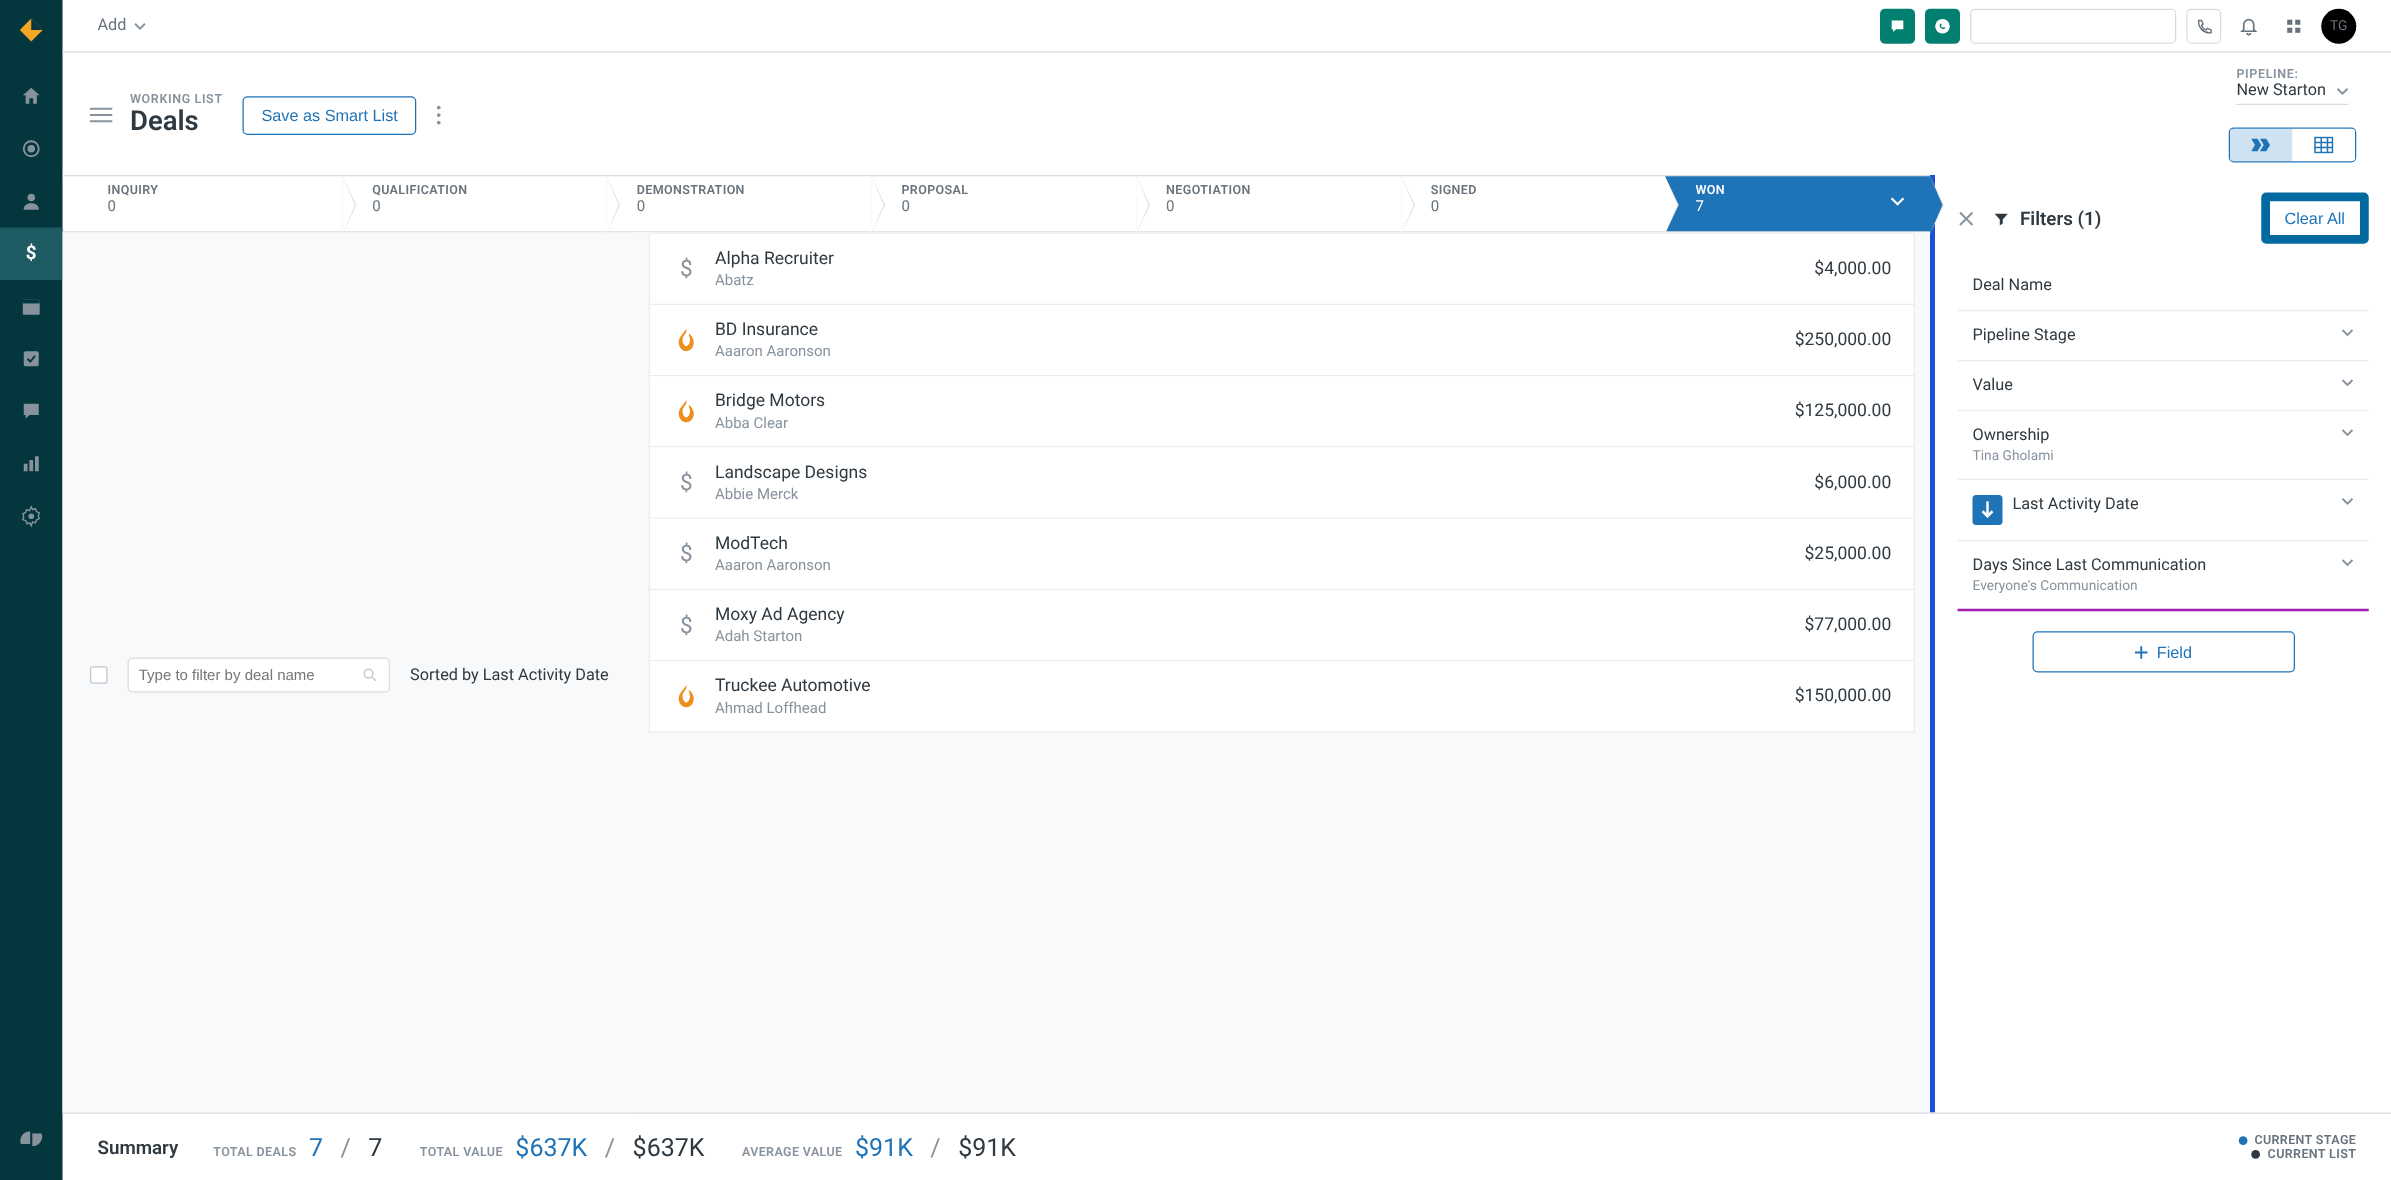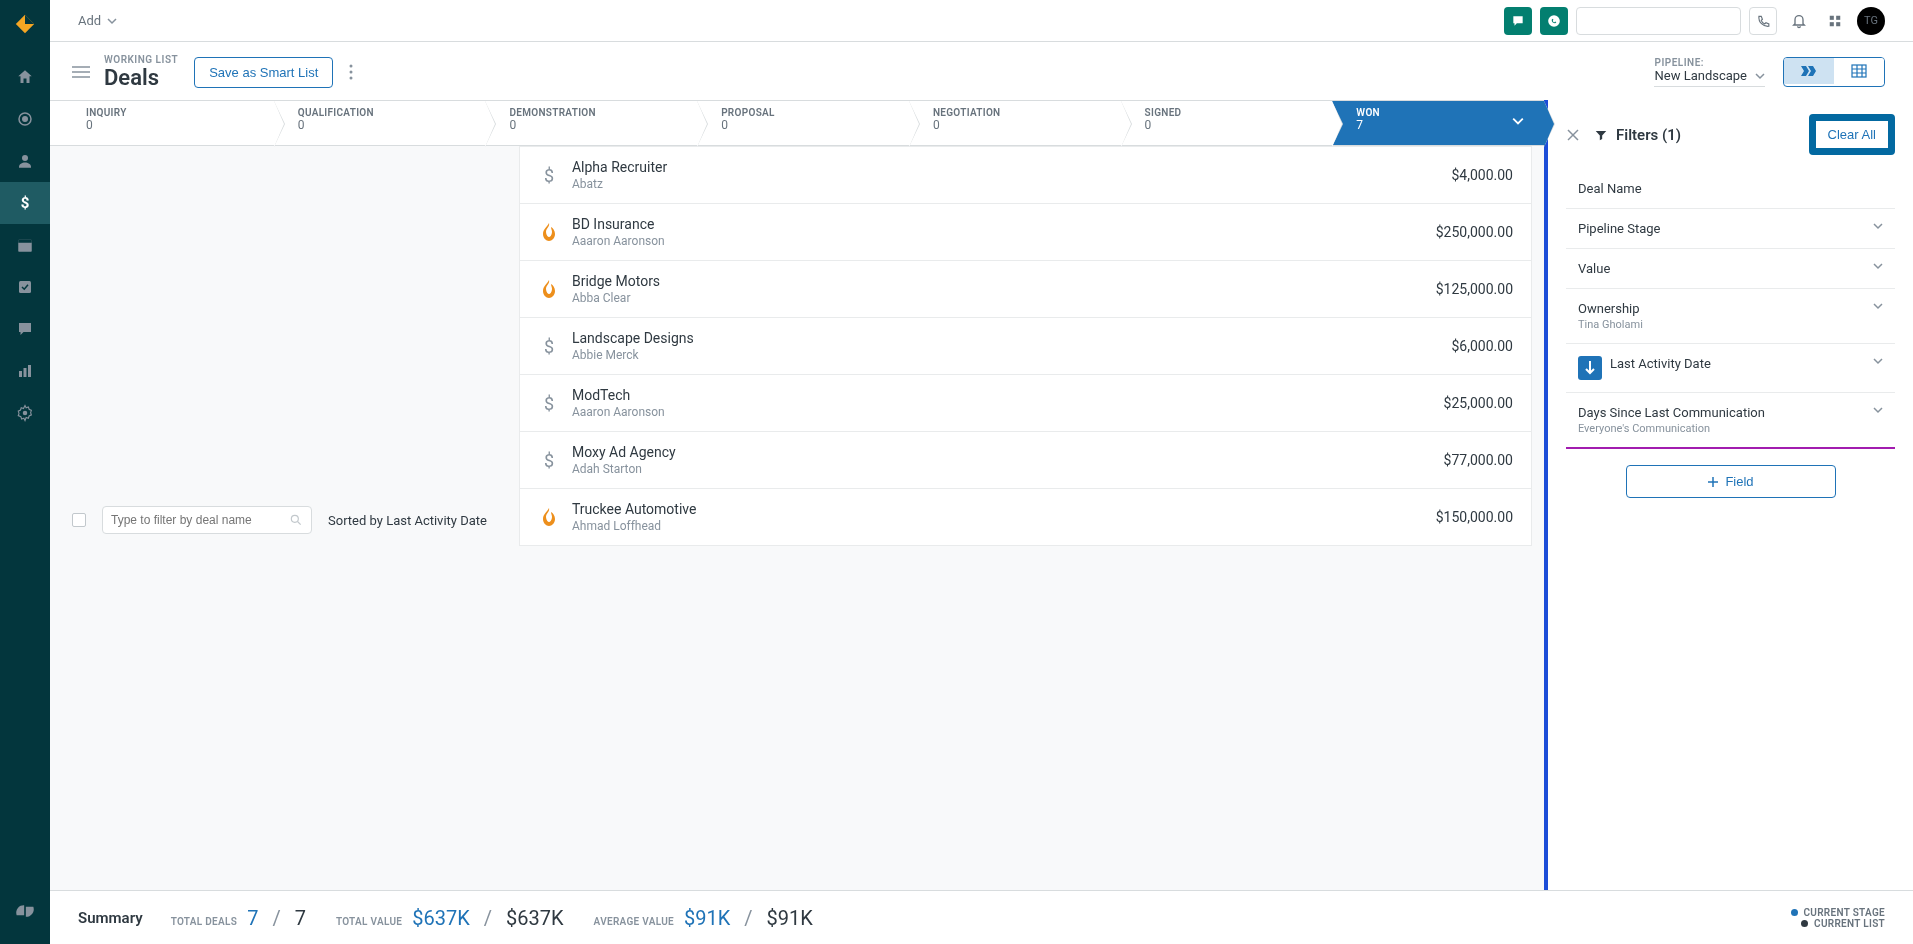--- a/index.html
+++ b/index.html
@@ -19,21 +19,21 @@
 .icon-pill.teal2 { background:#037f70; color:#fff;}
 .search-box { width: 165px; height: 28px; border:1px solid #d8dcde; border-radius:4px; display:flex; align-items:center; padding:0 8px; }
 .search-box input { border:none; outline:none; flex:1; font-size:12px; }
 .avatar { width:28px; height:28px; border-radius:50%; background:#000000; display:flex; align-items:center; justify-content:center; font-size:11px; color:#68737d; cursor:pointer; }
 .header-row { display:flex; align-items:center; padding: 12px 28px 10px 22px; }
 .hamburger { color:#87929d; margin-right:14px; cursor:pointer; }
 .title-block .kicker { font-size:10px; letter-spacing:0.5px; color:#87929d; font-weight:600; }
 .title-block h1 { font-size:22px; font-weight:600; color:#2f3941; }
 .save-btn { margin-left:16px; padding:7px 14px; border:1px solid #1f73b7; color:#1f73b7; border-radius:4px; background:#fff; cursor:pointer; font-size:13px; }
 .kebab { margin-left:12px; color:#87929d; cursor:pointer; padding:4px; }
-.header-right { margin-left:auto; display:flex; gap:18px; }
+.header-right { margin-left:auto; display:flex; align-items:center; gap:18px;flex-direction:column; }
 .pipeline-label { font-size:10px; color:#87929d; font-weight:600; letter-spacing:0.5px; display:block; }
 .pipeline-select { display:flex; align-items:center; gap:8px; cursor:pointer; padding-bottom:3px; border-bottom:1px solid #d8dcde; font-size:13px; color:#2f3941; }
 .view-toggle { display:flex; border:1px solid #1f73b7; border-radius:4px; overflow:hidden; }
 .view-toggle-btn { width:50px; height:26px; display:flex; align-items:center; justify-content:center; cursor:pointer; color:#1f73b7; background:#fff; }
 .view-toggle-btn.active { background:#cee2f2; }
 .content-row { flex:1; display:flex; min-height:0; }
 .left-col { flex:1; display:flex; flex-direction:column; min-width:0; border-right:4px solid #1d4ed8; }
 .stages { display:flex; height:46px; border-top:1px solid #d8dcde; border-bottom:1px solid #d8dcde; padding-left:12px; }
 .stage { flex:1; position:relative; padding:6px 16px 6px 24px; cursor:pointer; color:#68737d; }
 .stage .stage-name { font-size:10px; font-weight:600; letter-spacing:0.3px; }
@@ -224,21 +224,21 @@
         <svg width="4" height="16" viewBox="0 0 4 16" fill="#87929d">
             <circle cx="2" cy="2" r="1.5"></circle>
             <circle cx="2" cy="8" r="1.5"></circle>
             <circle cx="2" cy="14" r="1.5"></circle>
           </svg>
       </div>
       <div class="header-right">
         <div>
           <span class="pipeline-label">PIPELINE:</span>
           <div class="pipeline-select">
-            <span>New Landscape</span>
+            <span>New Starton</span>
             <svg width="10" height="10" viewBox="0 0 10 10">
                 <path d="M1 3l4 4 4-4" stroke="#87929d" stroke-width="1.5" fill="none"></path>
               </svg>
           </div>
         </div>
         <div class="view-toggle">
           <div class="view-toggle-btn active">
             <svg width="18" height="14" viewBox="0 0 18 14" fill="#1f73b7">
                 <path d="M1 2l5 0 3 5-3 5H1l3-5z"></path>
                 <path d="M8 2l5 0 3 5-3 5H8l3-5z"></path>

